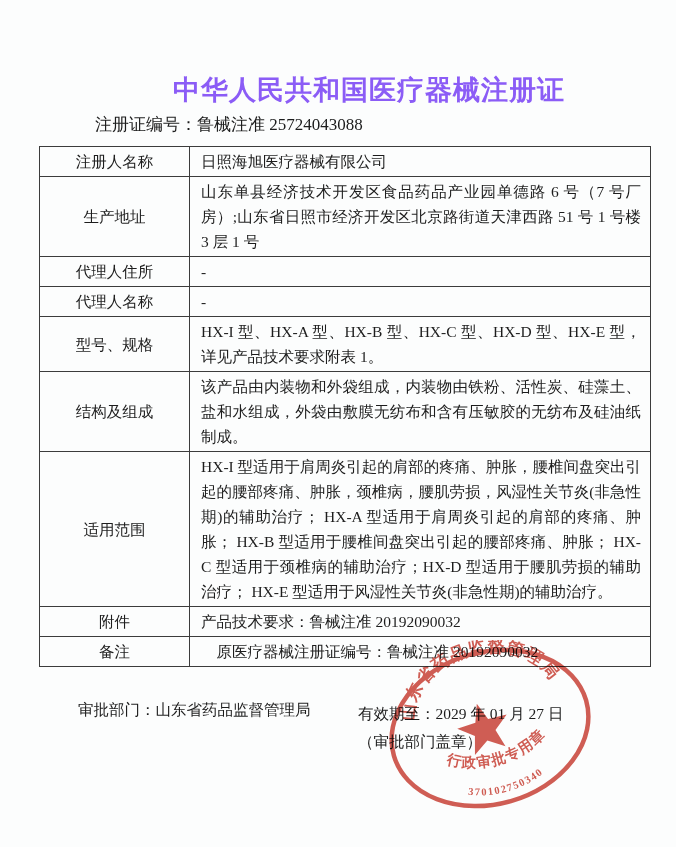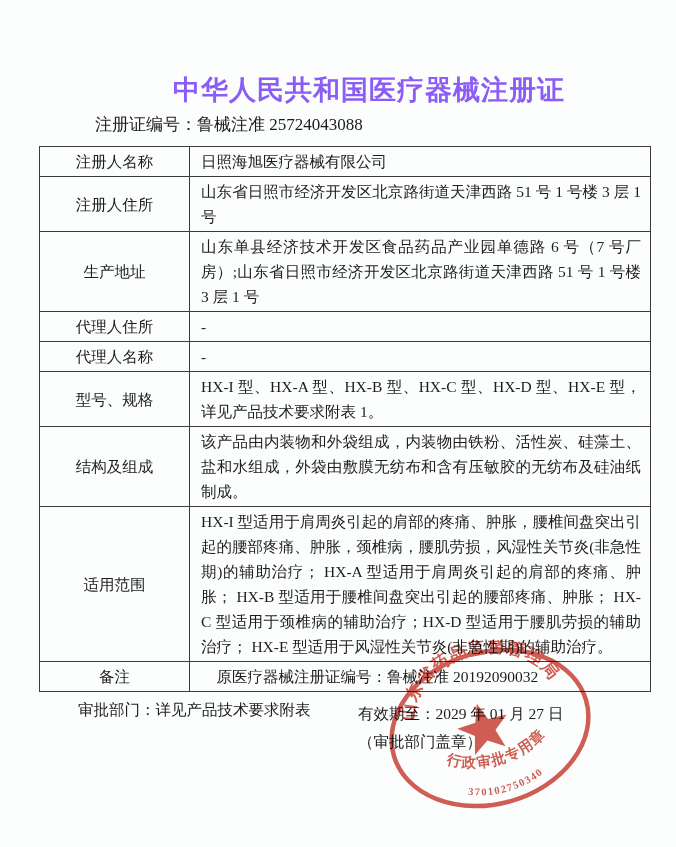--- a/index.html
+++ b/index.html
@@ -51,24 +51,20 @@
 <div class="page-title">中华人民共和国医疗器械注册证</div>
 <div class="reg-no">注册证编号：鲁械注准 25724043088</div>
 
 <table class="cert">
   <tbody id="cert-rows">
       <tr class="cert-row">
         <td class="label-cell">注册人名称</td>
         <td class="value-cell">日照海旭医疗器械有限公司</td>
       </tr>
       <tr class="cert-row">
-        <td class="label-cell">注册人住所</td>
-        <td class="value-cell">山东省日照市经济开发区北京路街道天津西路 51 号 1 号楼 3 层 1 号</td>
-      </tr>
-      <tr class="cert-row">
         <td class="label-cell">生产地址</td>
         <td class="value-cell">山东单县经济技术开发区食品药品产业园单德路 6 号（7 号厂房）;山东省日照市经济开发区北京路街道天津西路 51 号 1 号楼 3 层 1 号</td>
       </tr>
       <tr class="cert-row">
         <td class="label-cell">代理人住所</td>
         <td class="value-cell">-</td>
       </tr>
       <tr class="cert-row">
         <td class="label-cell">代理人名称</td>
         <td class="value-cell">-</td>
@@ -79,27 +75,31 @@
       </tr>
       <tr class="cert-row">
         <td class="label-cell">结构及组成</td>
         <td class="value-cell">该产品由内装物和外袋组成，内装物由铁粉、活性炭、硅藻土、盐和水组成，外袋由敷膜无纺布和含有压敏胶的无纺布及硅油纸制成。</td>
       </tr>
       <tr class="cert-row">
         <td class="label-cell">适用范围</td>
         <td class="value-cell">HX-I 型适用于肩周炎引起的肩部的疼痛、肿胀，腰椎间盘突出引起的腰部疼痛、肿胀，颈椎病，腰肌劳损，风湿性关节炎(非急性期)的辅助治疗； HX-A 型适用于肩周炎引起的肩部的疼痛、肿胀； HX-B 型适用于腰椎间盘突出引起的腰部疼痛、肿胀； HX-C 型适用于颈椎病的辅助治疗；HX-D 型适用于腰肌劳损的辅助治疗； HX-E 型适用于风湿性关节炎(非急性期)的辅助治疗。</td>
       </tr>
       <tr class="cert-row">
+        <td class="label-cell">附件</td>
+        <td class="value-cell">产品技术要求：鲁械注准 20192090032</td>
+      </tr>
+      <tr class="cert-row">
         <td class="label-cell">备注</td>
         <td class="value-cell">　原医疗器械注册证编号：鲁械注准 20192090032</td>
       </tr>
     </tbody>
 </table>
 
-<div class="footer-left">审批部门：详见产品技术要求附表</div>
+<div class="footer-left">审批部门：山东省药品监督管理局</div>
 <div class="footer-right">
   <div>有效期至：2029 年 01 月 27 日</div>
   <div>（审批部门盖章）</div>
 </div>
 
 <svg class="stamp" width="226" height="178" viewBox="0 0 226 178">
   <defs>
     <path id="arcTop" d="M 41.1,78.3 A 72,56 0 1 1 182.9,78.3" fill="none"></path>
     <path id="arcMid" d="M 48,100 A 80,62 0 0 0 176,100" fill="none"></path>
     <path id="arcNum" d="M 32,108 A 84,66 0 0 0 192,108" fill="none"></path>

